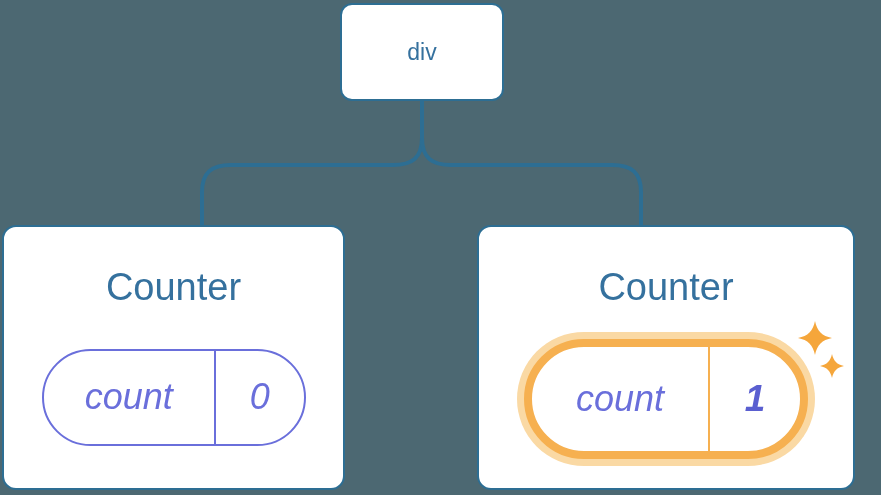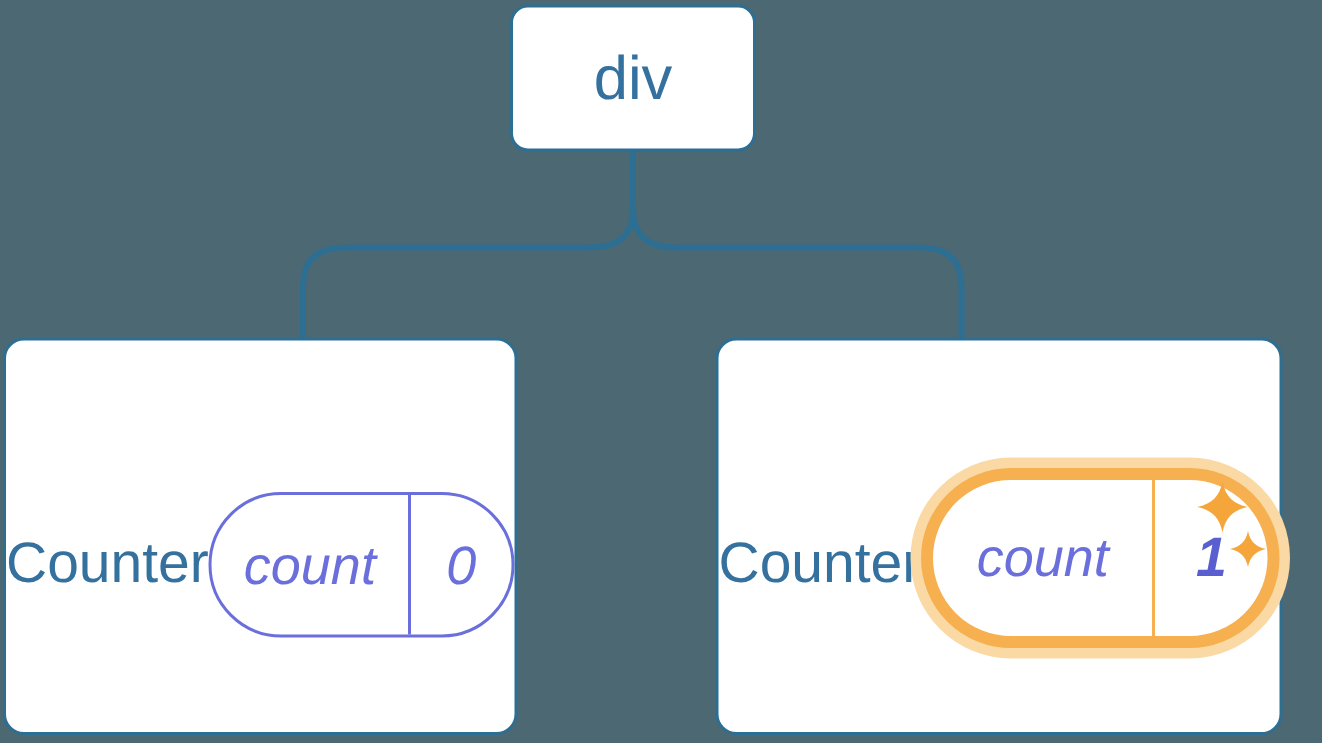--- a/index.html
+++ b/index.html
@@ -40,33 +40,33 @@
   .root-node {
     position: absolute;
     left: 340px; top: 3px;
     width: 164px; height: 98px;
     background: var(--card-bg);
     border: 2.5px solid var(--line-blue);
     border-radius: 12px;
     display: flex;
     align-items: center;
     justify-content: center;
-    font-size: 41px;
+    font-size: 23px;
     font-weight: 500;
     color: var(--text-blue);
   }
   .card {
     position: absolute;
     top: 225px;
     height: 265px;
     background: var(--card-bg);
     border: 2px solid var(--line-blue);
     border-radius: 14px;
     display: flex;
-    flex-direction: row;
+    flex-direction: column;
     align-items: center;
   }
   .card-left  { left: 2px;   width: 343px; }
   .card-right { left: 477px; width: 378px; }
   .card-title {
     margin-top: 38px;
     font-size: 38px;
     line-height: 1.2;
     font-weight: 500;
     color: var(--text-blue);

